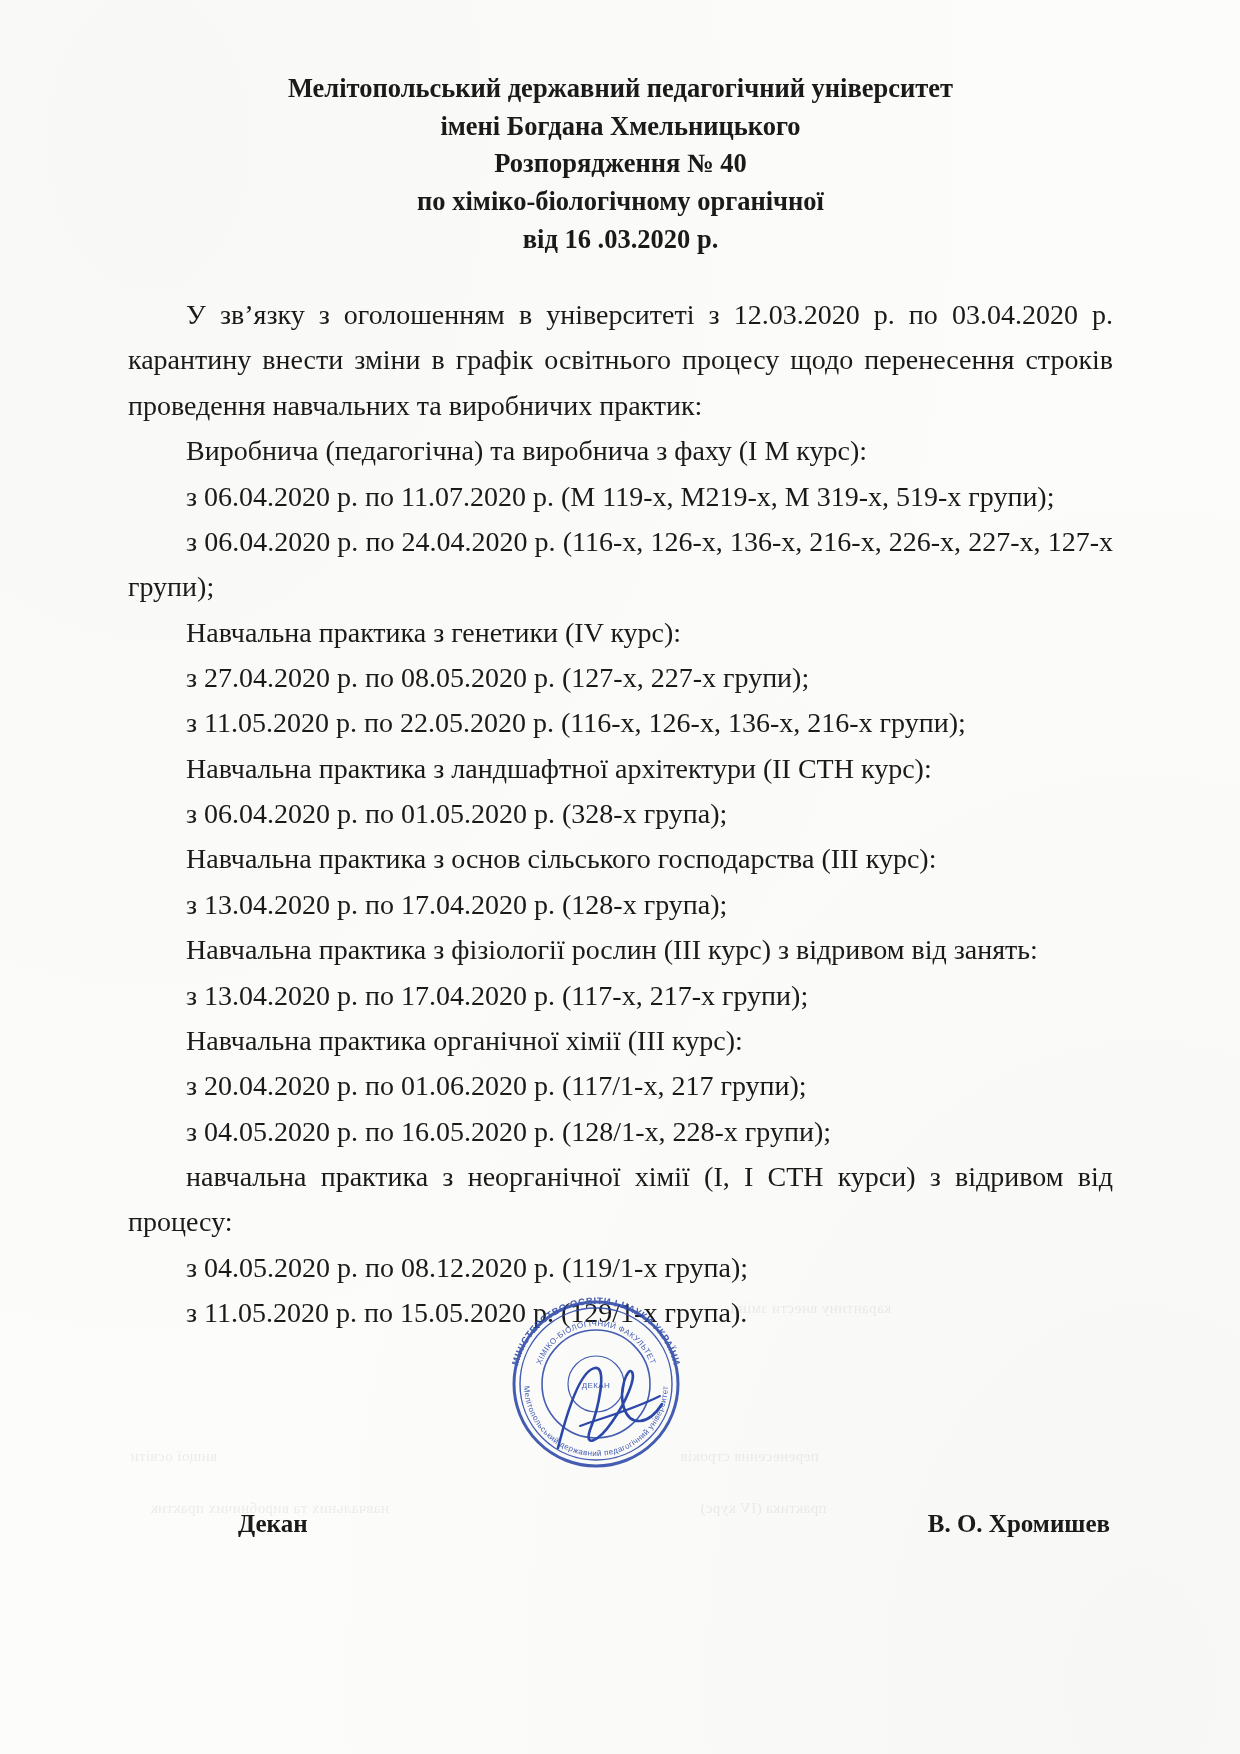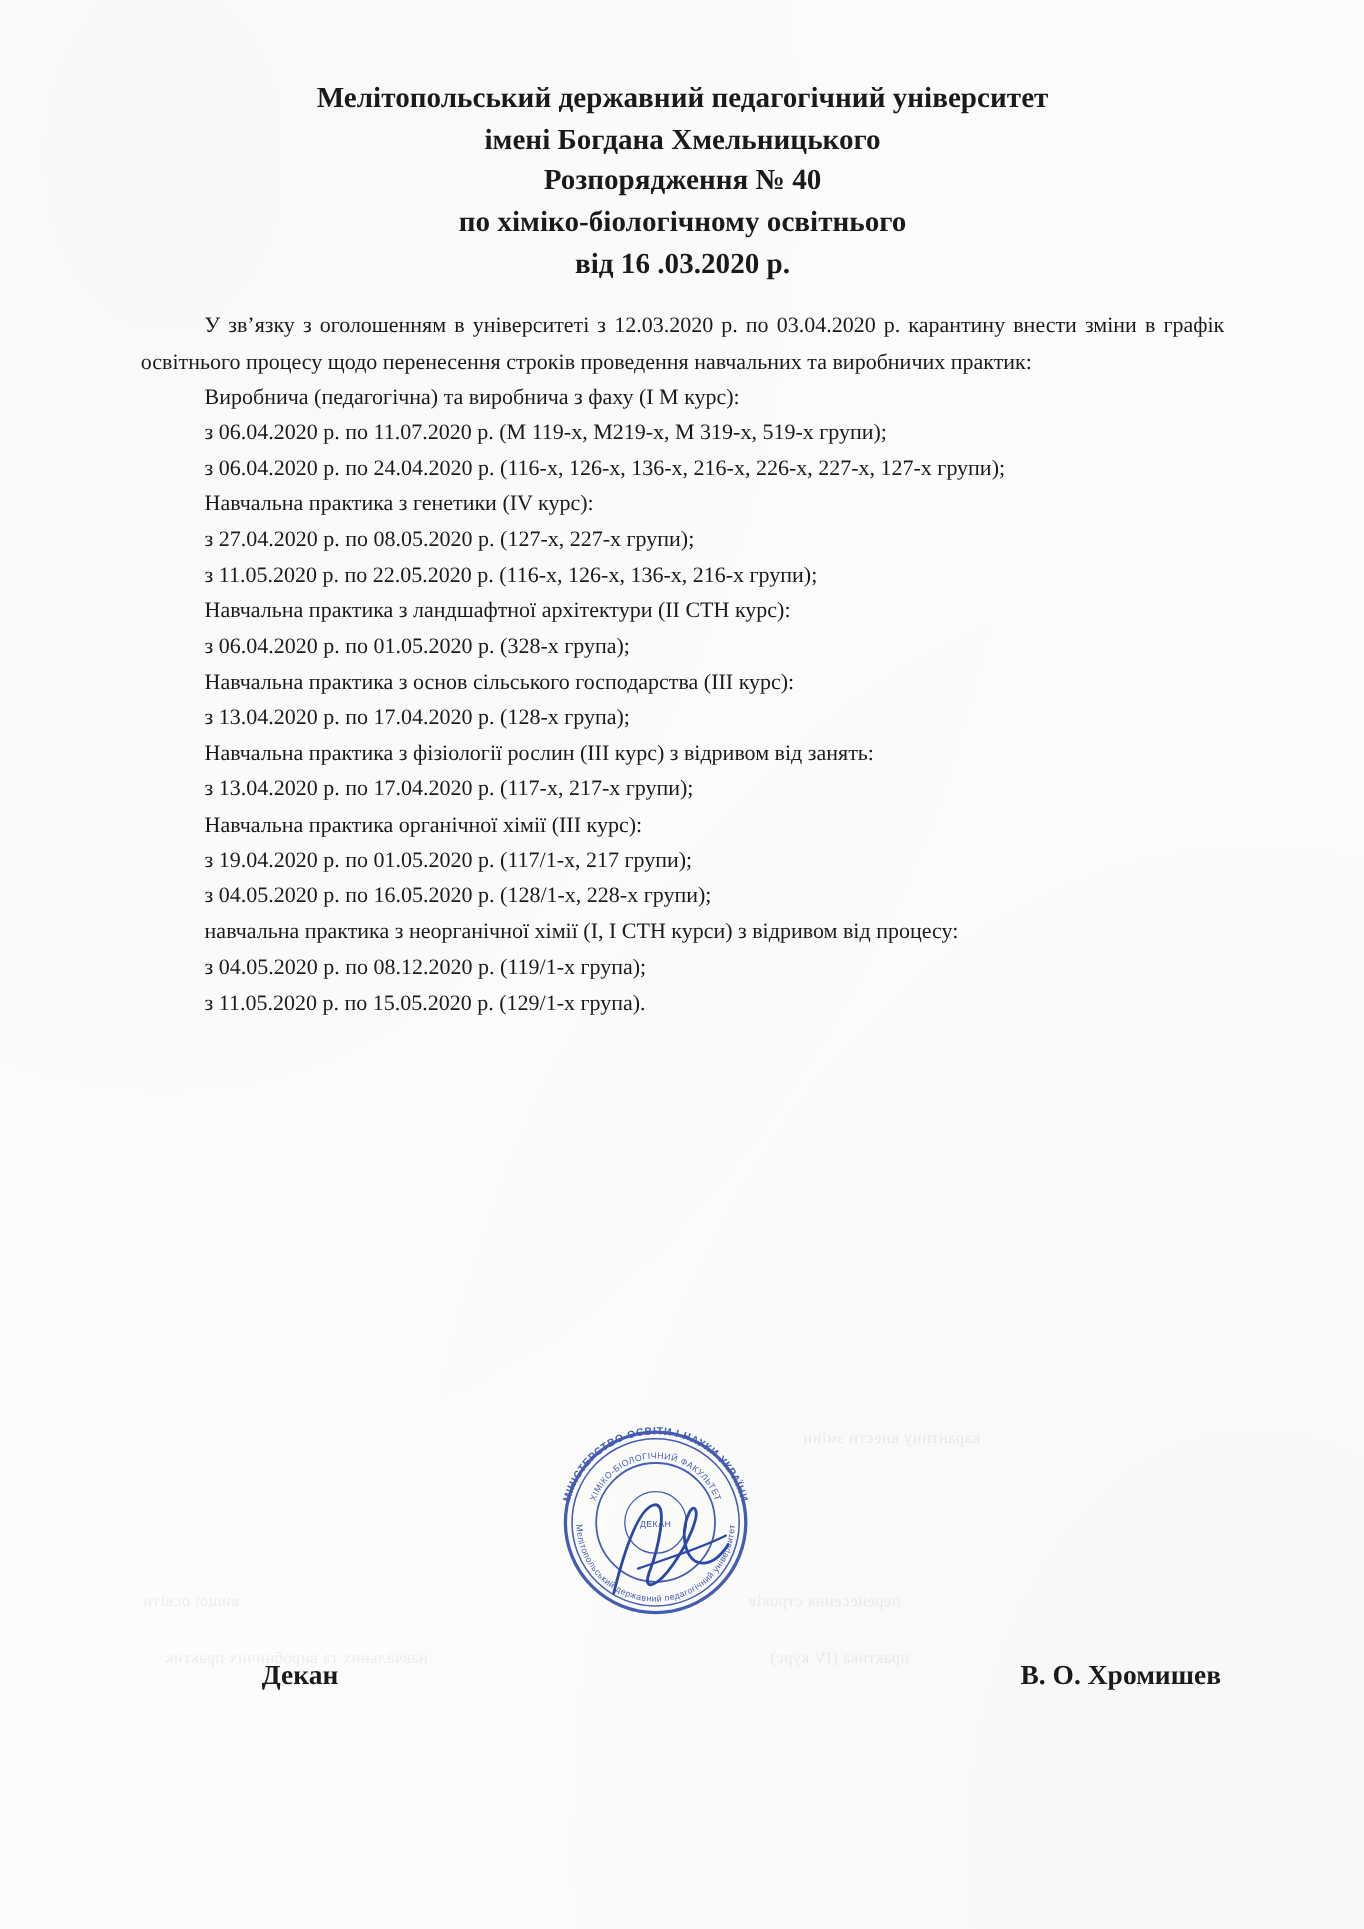--- a/index.html
+++ b/index.html
@@ -44,22 +44,22 @@
   .title-block {
     text-align: center;
     font-weight: bold;
     font-size: 26.5px;
     line-height: 1.42;
   }
   .title-block div {
     white-space: nowrap;
   }
   .body-text {
-    margin-top: 22px;
-    font-size: 20px;
+    margin-top: 34px;
+    font-size: 28px;
     line-height: 1.62;
   }
   .para {
     text-align: justify;
     text-justify: inter-word;
     margin: 0;
   }
   .para.first {
     text-indent: 58px;
   }
@@ -135,41 +135,41 @@
   <div class="bleed" style="left:150px; top:1500px;">навчальних та виробничих практик</div>
   <div class="bleed" style="left:700px; top:1500px;">практика (IV курс)</div>
   <div class="bleed" style="left:730px; top:1300px;">карантину внести зміни</div>
 
   <div class="content">
 
     <div class="title-block">
       <div>Мелітопольський державний педагогічний університет</div>
       <div>імені Богдана Хмельницького</div>
       <div>Розпорядження № 40</div>
-      <div>по хіміко-біологічному освітнього</div>
+      <div>по хіміко-біологічному органічної</div>
       <div>від 16 .03.2020 р.</div>
     </div>
 
     <div class="body-text">
       <p class="para first">У зв’язку з оголошенням в університеті з 12.03.2020 р. по 03.04.2020 р. карантину внести зміни в графік освітнього процесу щодо перенесення строків проведення навчальних та виробничих практик:</p>
 
       <p class="line">Виробнича (педагогічна) та виробнича з фаху (I М курс):</p>
       <p class="line">з 06.04.2020 р. по 11.07.2020 р. (М 119-х, М219-х, М 319-х, 519-х групи);</p>
       <p class="line wrap">з 06.04.2020 р. по 24.04.2020 р. (116-х, 126-х, 136-х, 216-х, 226-х, 227-х, 127-х групи);</p>
       <p class="line">Навчальна практика з генетики (IV курс):</p>
       <p class="line">з 27.04.2020 р. по 08.05.2020 р. (127-х, 227-х групи);</p>
       <p class="line">з 11.05.2020 р. по 22.05.2020 р. (116-х, 126-х, 136-х, 216-х групи);</p>
       <p class="line">Навчальна практика з ландшафтної архітектури (II СТН курс):</p>
       <p class="line">з 06.04.2020 р. по 01.05.2020 р. (328-х група);</p>
       <p class="line">Навчальна практика з основ сільського господарства (III курс):</p>
       <p class="line">з 13.04.2020 р. по 17.04.2020 р. (128-х група);</p>
       <p class="line">Навчальна практика з фізіології рослин (III курс) з відривом від занять:</p>
       <p class="line">з 13.04.2020 р. по 17.04.2020 р. (117-х, 217-х групи);</p>
       <p class="line">Навчальна практика органічної хімії (III курс):</p>
-      <p class="line">з 19.04.2020 р. по 01.05.2020 р. (117/1-х, 217 групи);</p>
+      <p class="line">з 20.04.2020 р. по 01.06.2020 р. (117/1-х, 217 групи);</p>
       <p class="line">з 04.05.2020 р. по 16.05.2020 р. (128/1-х, 228-х групи);</p>
       <p class="line wrap">навчальна практика з неорганічної хімії (I, I СТН курси) з відривом від процесу:</p>
       <p class="line">з 04.05.2020 р. по 08.12.2020 р. (119/1-х група);</p>
       <p class="line">з 11.05.2020 р. по 15.05.2020 р. (129/1-х група).</p>
     </div>
   </div>
 
   <div class="stamp">
     <svg viewBox="0 0 208 208" xmlns="http://www.w3.org/2000/svg">
       <defs>

